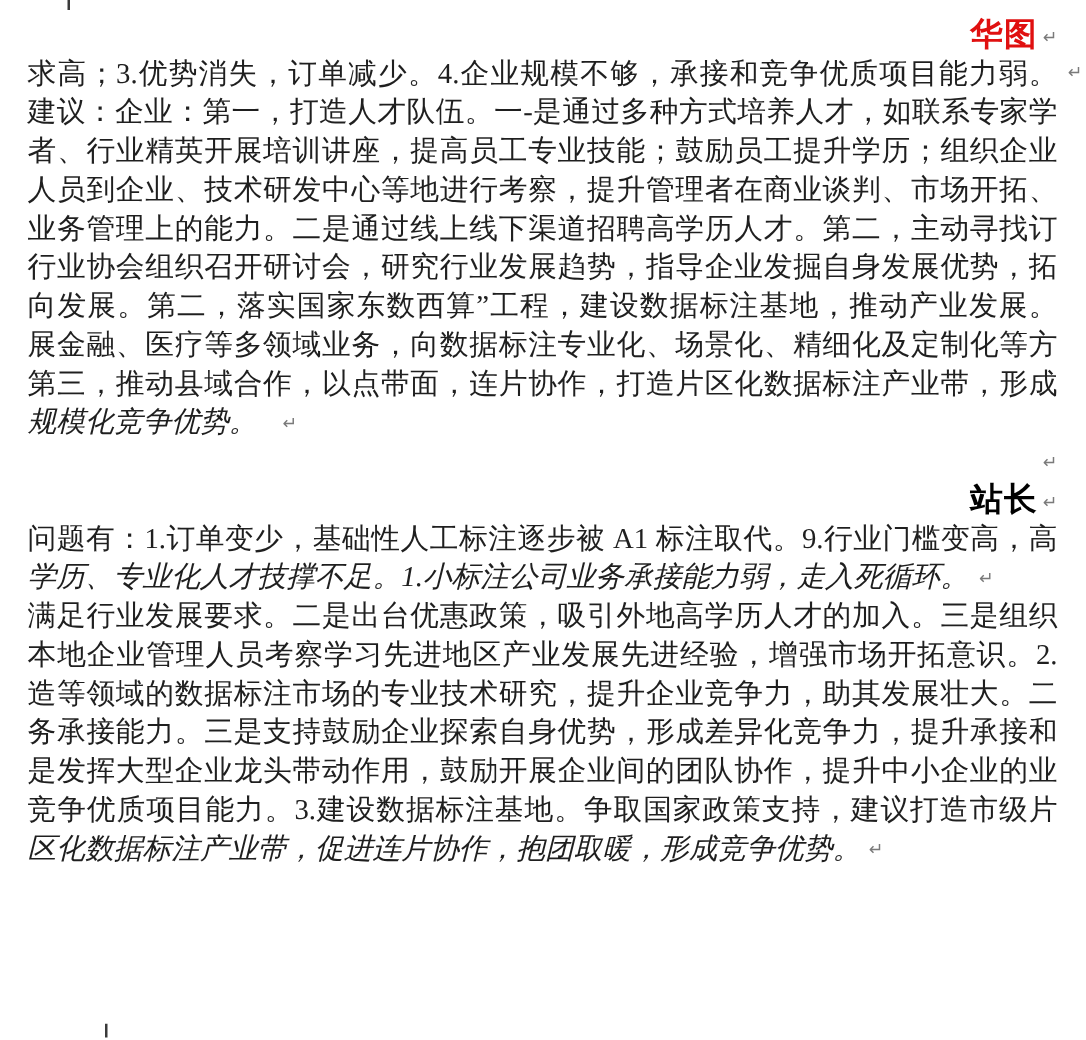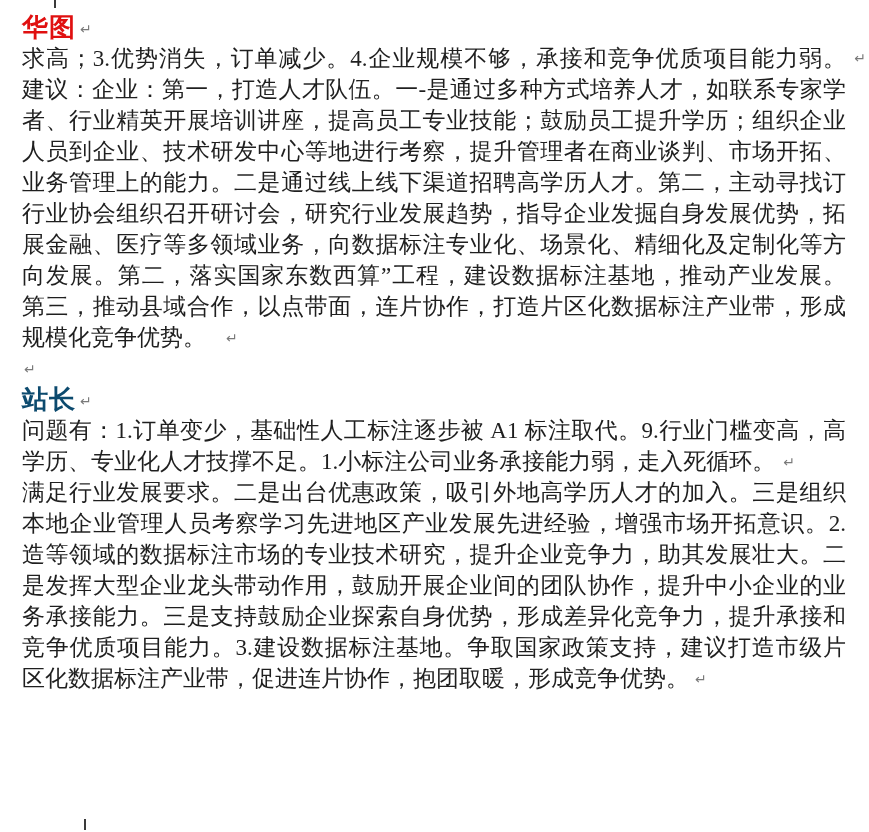--- a/index.html
+++ b/index.html
@@ -20,28 +20,30 @@
     top: 12px;
     width: 824px;
   }
   .row {
     position: relative;
     height: 31px;
     line-height: 31px;
     font-size: 23px;
     color: #1f1f1f;
     white-space: normal;
+    text-align: right;
   }
   .row.text-line {
     text-align: justify;
     text-align-last: justify;
   }
   .row.text-line.last {
     text-align: justify;
     text-align-last: left;
+    font-style: italic;
   }
   .heading {
     font-size: 26px;
     font-weight: bold;
     letter-spacing: 1px;
   }
   .pilcrow {
     font-family: "DejaVu Sans", sans-serif;
     font-size: 14px;
     color: #7a7a7a;
@@ -63,31 +65,31 @@
 <body>
 
 <div id="docpage">
     <div class="row heading-row"><span class="heading" style="color: rgb(224, 16, 16);">华图</span><span class="pilcrow" style="margin-left: 4px;">↵</span></div>
     <div class="row text-line"><span>求高；3.优势消失，订单减少。4.企业规模不够，承接和竞争优质项目能力弱。</span><span class="pilcrow outside">↵</span></div>
     <div class="row text-line"><span>建议：企业：第一，打造人才队伍。一-是通过多种方式培养人才，如联系专家学</span></div>
     <div class="row text-line"><span>者、行业精英开展培训讲座，提高员工专业技能；鼓励员工提升学历；组织企业</span></div>
     <div class="row text-line"><span>人员到企业、技术研发中心等地进行考察，提升管理者在商业谈判、市场开拓、</span></div>
     <div class="row text-line"><span>业务管理上的能力。二是通过线上线下渠道招聘高学历人才。第二，主动寻找订</span></div>
     <div class="row text-line"><span>行业协会组织召开研讨会，研究行业发展趋势，指导企业发掘自身发展优势，拓</span></div>
+    <div class="row text-line"><span>向发展。第二，落实国家东数西算”工程，建设数据标注基地，推动产业发展。</span></div>
     <div class="row text-line"><span>展金融、医疗等多领域业务，向数据标注专业化、场景化、精细化及定制化等方</span></div>
-    <div class="row text-line"><span>向发展。第二，落实国家东数西算”工程，建设数据标注基地，推动产业发展。</span></div>
     <div class="row text-line"><span>第三，推动县域合作，以点带面，连片协作，打造片区化数据标注产业带，形成</span></div>
     <div class="row text-line last"><span>规模化竞争优势。</span><span class="pilcrow" style="margin-left: 20px;">↵</span></div>
     <div class="row blank-paragraph"><span class="pilcrow" style="margin-left: 2px;">↵</span></div>
-    <div class="row heading-row"><span class="heading" style="color: #0c4a6e; margin-top: 19px;">站长</span><span class="pilcrow" style="margin-left: 4px;">↵</span></div>
+    <div class="row heading-row"><span class="heading" style="color: #000000; margin-top: 19px;">站长</span><span class="pilcrow" style="margin-left: 4px;">↵</span></div>
     <div class="row text-line"><span>问题有：1.订单变少，基础性人工标注逐步被 A1 标注取代。9.行业门槛变高，高</span></div>
     <div class="row text-line last"><span>学历、专业化人才技撑不足。1.小标注公司业务承接能力弱，走入死循环。</span><span class="pilcrow" style="margin-left: 8px;">↵</span></div>
     <div class="row text-line"><span>满足行业发展要求。二是出台优惠政策，吸引外地高学历人才的加入。三是组织</span></div>
     <div class="row text-line"><span>本地企业管理人员考察学习先进地区产业发展先进经验，增强市场开拓意识。2.</span></div>
     <div class="row text-line"><span>造等领域的数据标注市场的专业技术研究，提升企业竞争力，助其发展壮大。二</span></div>
+    <div class="row text-line"><span>务承接能力。三是支持鼓励企业探索自身优势，形成差异化竞争力，提升承接和</span></div>
     <div class="row text-line"><span>是发挥大型企业龙头带动作用，鼓励开展企业间的团队协作，提升中小企业的业</span></div>
-    <div class="row text-line"><span>务承接能力。三是支持鼓励企业探索自身优势，形成差异化竞争力，提升承接和</span></div>
     <div class="row text-line"><span>竞争优质项目能力。3.建设数据标注基地。争取国家政策支持，建议打造市级片</span></div>
     <div class="row text-line last"><span>区化数据标注产业带，促进连片协作，抱团取暖，形成竞争优势。</span><span class="pilcrow" style="margin-left: 6px;">↵</span></div>
   </div>
 
 <div class="cutmark" style="left: 54px; top: 0px; height: 8px;"></div>
 <div class="cutmark" style="left: 84px; top: 819px; height: 11px;"></div>
 
 </body></html>

